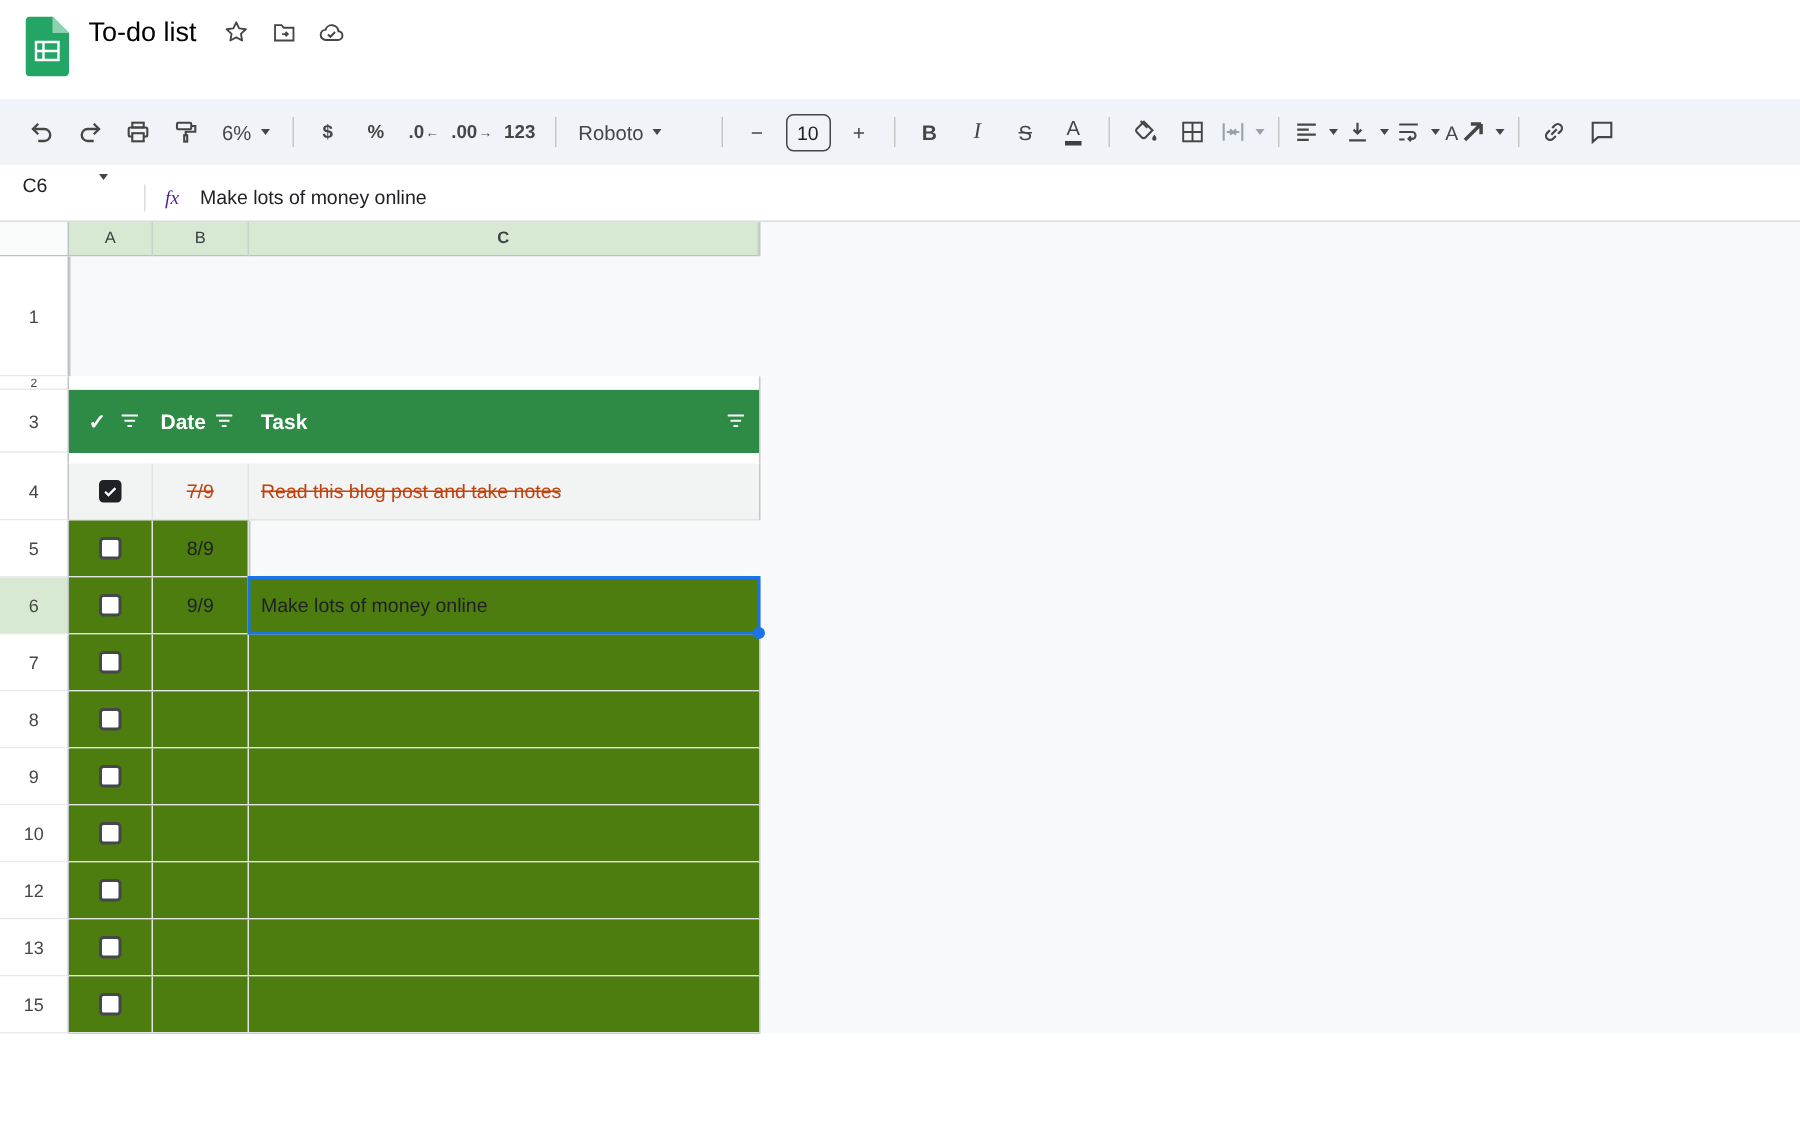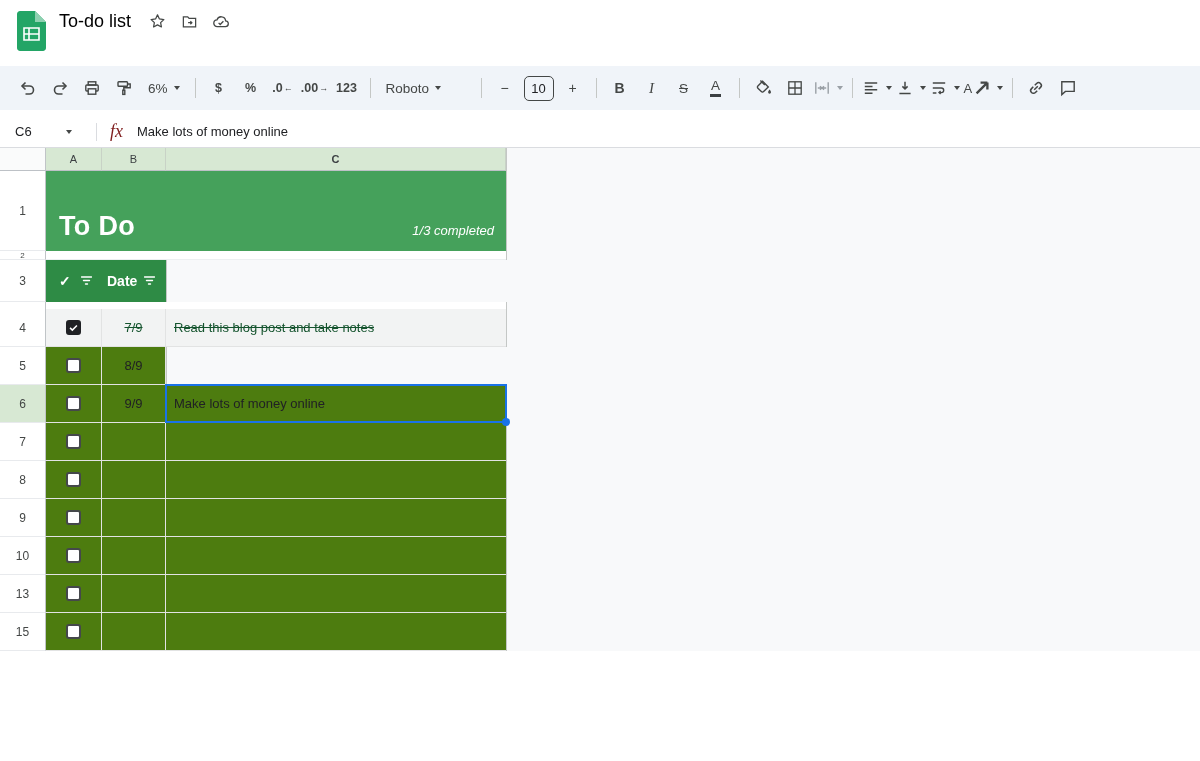--- a/index.html
+++ b/index.html
@@ -36,24 +36,24 @@
     align-items:center;justify-content:center;font-size:13px;margin:0 3px;flex:none}
   .b-bold{font-weight:700;font-size:14px}
   .b-italic{font-style:italic;font-family:"Liberation Serif",serif;font-size:15px}
   .b-strike{text-decoration:line-through;font-size:13.5px}
   .letterA{font-size:13.5px;font-weight:500;line-height:1;border-bottom:3px solid #3c4043;padding:0 1px 1px 1px}
   .disabled{color:#9aa0a6}
   .rotA{font-size:13px;font-weight:500;margin-right:1px}
 
   
   .formula-bar{height:32px;border-bottom:1px solid #dadce0;display:flex;align-items:center}
-  .name-box{width:96px;display:flex;align-items:center;padding-left:15px;height:100%}
+  .name-box{width:96px;display:flex;align-items:flex-start;padding-left:15px;height:100%}
   .name-box .val{font-size:13px;color:#202124}
   .fdiv{width:1px;height:18px;background:#dadce0}
-  .fx{font-family:"Liberation Serif",serif;font-style:italic;font-size:18px;color:#7f1d1d;margin:0 14px 0 13px}
+  .fx{font-family:"Liberation Serif",serif;font-style:italic;font-size:13px;color:#4c1d95;margin:0 14px 0 13px}
   .formula-value{font-size:13px;color:#202124}
 
   
   .grid{height:612px;overflow:hidden;font-size:13px}
   .row{display:flex}
   .gutter{width:46px;flex:none;background:#fff;border-right:1px solid #c0c4c7;border-bottom:1px solid #e8eaed;
     display:flex;align-items:center;justify-content:center;font-size:12px;color:#444746}
   .gutter.tiny{font-size:8px}
   .gutter.active{background:#d7e8d3}
   .corner{width:46px;flex:none;background:#fafbfb;border-right:1px solid #c0c4c7;border-bottom:1px solid #bdc1c6}
@@ -83,21 +83,21 @@
   .hcell.cA{justify-content:flex-start;padding-left:13px;gap:10px}
   .hcell.cB{padding-left:5px;gap:7px}
   .hcell.cC{padding:0 10px 0 8px}
   .hcell .push{margin-left:auto}
   .hcheck{font-size:14px;font-weight:700}
 
   .cb{width:15px;height:15px;border:2px solid #45484b;border-radius:3px;background:#fff;flex:none}
   .cb.checked{background:#202124;border-color:#202124;display:flex;align-items:center;justify-content:center}
 
   .done .cell{background:#f2f3f3}
-  .done .txt{text-decoration:line-through;color:#14532d}
+  .done .txt{text-decoration:line-through;color:#c2410c}
   .txt{white-space:nowrap;overflow:hidden}
 
   .sel-frame{position:absolute;left:-1px;top:-1px;right:-1px;bottom:-1px;border:2px solid #1a73e8;
     pointer-events:none;z-index:3}
   .fill-handle{position:absolute;right:-4px;bottom:-4px;width:8px;height:8px;border-radius:50%;
     background:#1a73e8;z-index:4}
 </style>
 </head>
 <body>
 
@@ -305,24 +305,20 @@
   <div class="row colhead">
     <div class="corner"></div>
     <div class="chead cA">A</div>
     <div class="chead cB">B</div>
     <div class="chead cC" style="font-weight:700">C</div>
     <div class="filler"></div>
   </div>
 
   <div class="row r-banner">
     <div class="gutter">1</div>
-    <div class="banner span3">
-      <span class="banner-title">To Do</span>
-      <span class="banner-progress">1/3 completed</span>
-    </div>
     <div class="filler"></div>
   </div>
 
   <div class="row r-hidden">
     <div class="gutter tiny">2</div>
     <div class="span3 blank-strip"></div>
     <div class="filler"></div>
   </div>
 
   <div class="row r-header3">
@@ -332,20 +328,26 @@
       <svg width="11" height="10" viewBox="0 0 11 10">
           <path d="M0.5 1 H10.5 M2.5 4.5 H8.5 M4.5 8 H6.5" stroke="#fff" stroke-width="1.4" stroke-linecap="round"></path>
         </svg>
     </div>
     <div class="hcell cB">
       <span>Date</span>
       <svg width="11" height="10" viewBox="0 0 11 10">
           <path d="M0.5 1 H10.5 M2.5 4.5 H8.5 M4.5 8 H6.5" stroke="#fff" stroke-width="1.4" stroke-linecap="round"></path>
         </svg>
     </div>
+    <div class="hcell cC">
+      <span>Task</span>
+      <svg class="push" width="11" height="10" viewBox="0 0 11 10">
+          <path d="M0.5 1 H10.5 M2.5 4.5 H8.5 M4.5 8 H6.5" stroke="#fff" stroke-width="1.4" stroke-linecap="round"></path>
+        </svg>
+    </div>
     <div class="filler"></div>
   </div>
 
   <div class="row r-gap">
     <div class="gutter" style="border-bottom:none"></div>
     <div class="span3 blank-strip" style="border-bottom:none"></div>
     <div class="filler"></div>
   </div>
 
   <div class="row r done">
@@ -423,20 +425,29 @@
   <div class="row r">
     <div class="gutter">10</div>
     <div class="cell cA">
         <span class="cb"></span>
       </div>
     <div class="cell cB"></div>
     <div class="cell cC"></div>
     <div class="filler"></div>
   </div>
   <div class="row r">
+    <div class="gutter">12</div>
+    <div class="cell cA">
+        <span class="cb"></span>
+      </div>
+    <div class="cell cB"></div>
+    <div class="cell cC"></div>
+    <div class="filler"></div>
+  </div>
+  <div class="row r">
     <div class="gutter">13</div>
     <div class="cell cA">
         <span class="cb"></span>
       </div>
     <div class="cell cB"></div>
     <div class="cell cC"></div>
     <div class="filler"></div>
   </div>
   <div class="row r">
     <div class="gutter">15</div>

